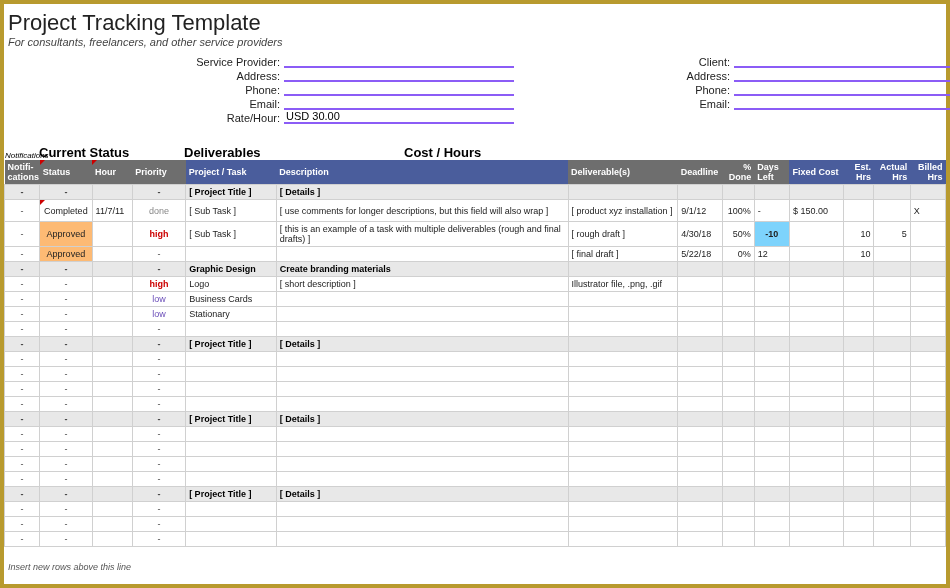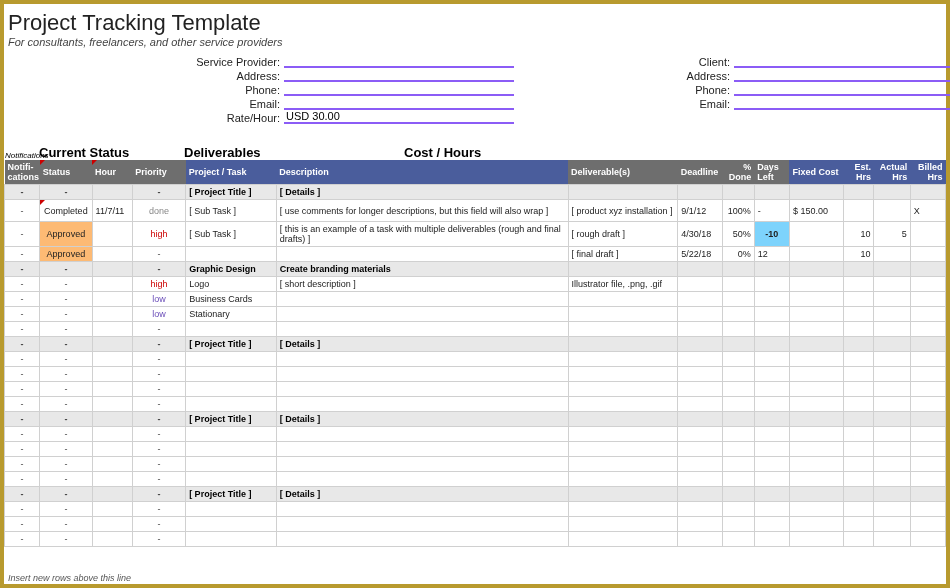--- a/index.html
+++ b/index.html
@@ -121,21 +121,21 @@
   tbody tr.section td {
     background: #e8e8e8;
     font-weight: bold;
     height: 15px;
   }
   tbody tr.section td.task, tbody tr.section td.desc { color: #000; }
   .dash { text-align: center; color: #444; }
   .status-completed { text-align: center; }
   .status-approved { background: #fdba74; text-align: center; }
   .priority-done { color: #888; text-align: center; }
-  .priority-high { color: #c00; font-weight: normal; text-align: center; margin-left: 24px; }
+  .priority-high { color: #c00; font-weight: bold; text-align: center; margin-left: 24px; }
   .priority-low { color: #6a4db8; text-align: center; margin-top: 8px; }
   .days-neg { background: #7dd3fc; text-align: center; font-weight: bold; }
   .redmark::before {
     content: "";
     position: absolute;
     top: 0; left: 0;
     border-top: 5px solid #c00;
     border-right: 5px solid transparent;
   }
   .redmark-cell { position: relative; }
@@ -145,21 +145,21 @@
     top: 0; left: 0;
     border-top: 5px solid #c00;
     border-right: 5px solid transparent;
   }
   .footer-note {
     font-style: italic;
     font-size: 9px;
     color: #555;
     padding-left: 4px;
     position: absolute;
-    bottom: 1px;
+    bottom: 12px;
   }
 </style>
 </head>
 <body>
 
 <div class="sheet">
   <div class="title">Project Tracking Template</div>
   <div class="subtitle">For consultants, freelancers, and other service providers</div>
 
   <div class="info-block">

